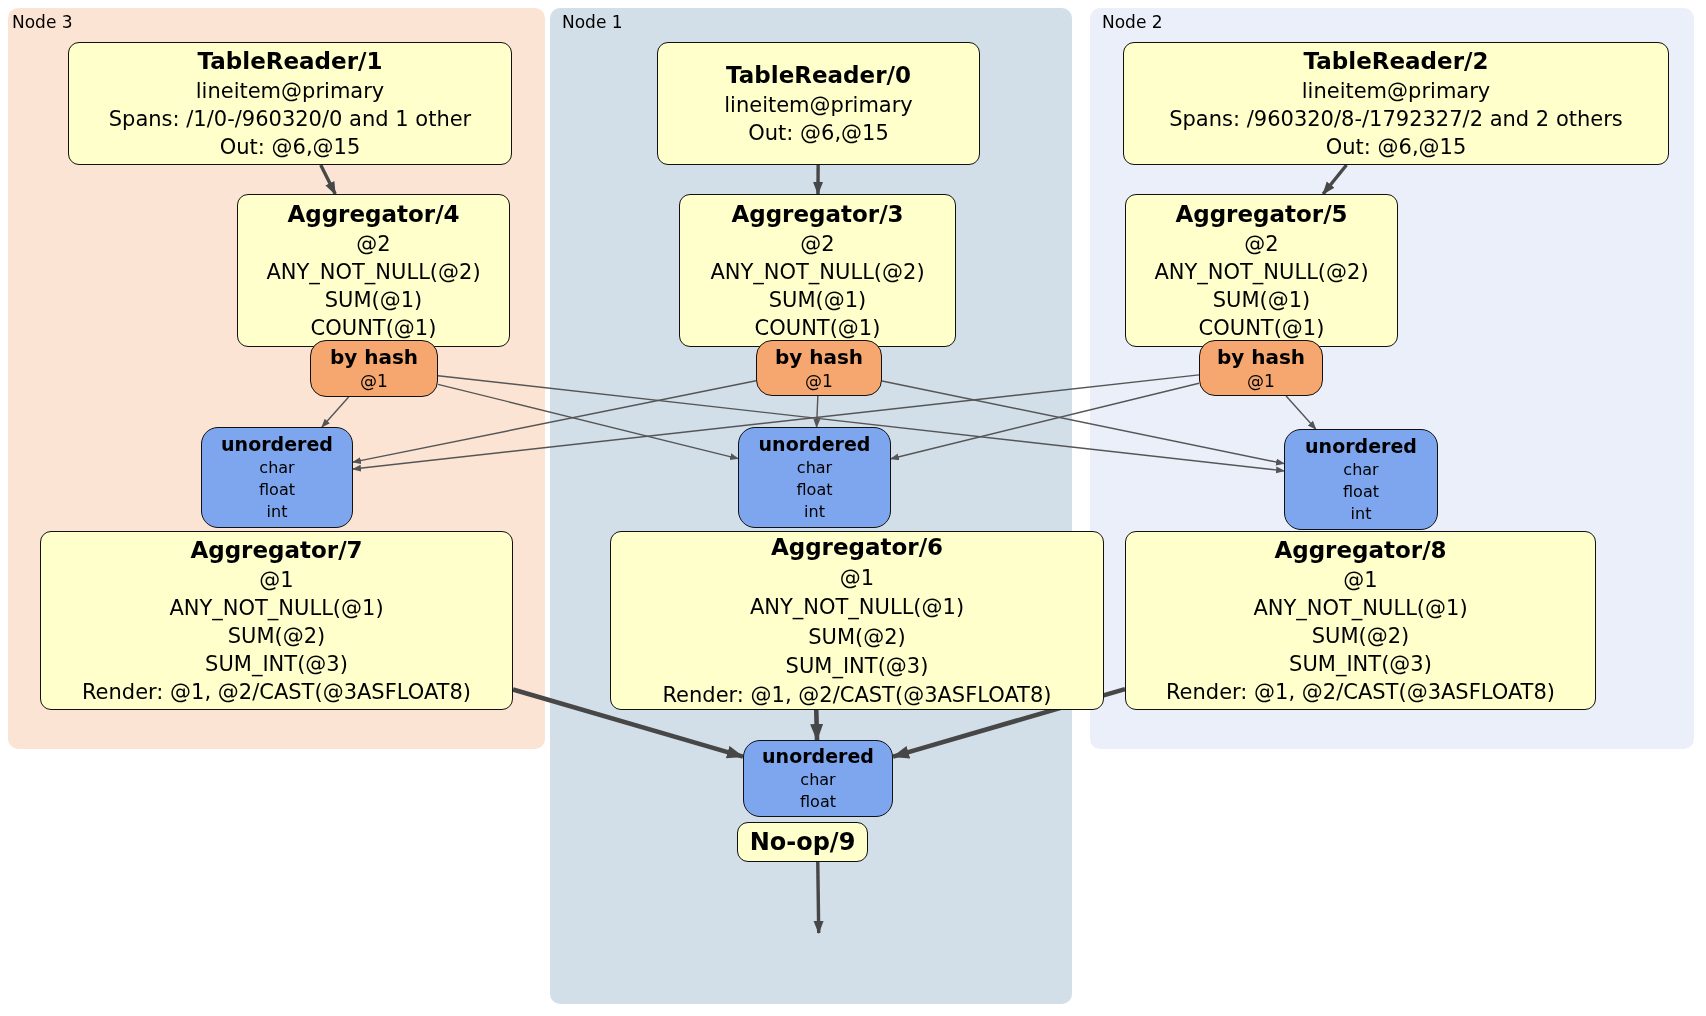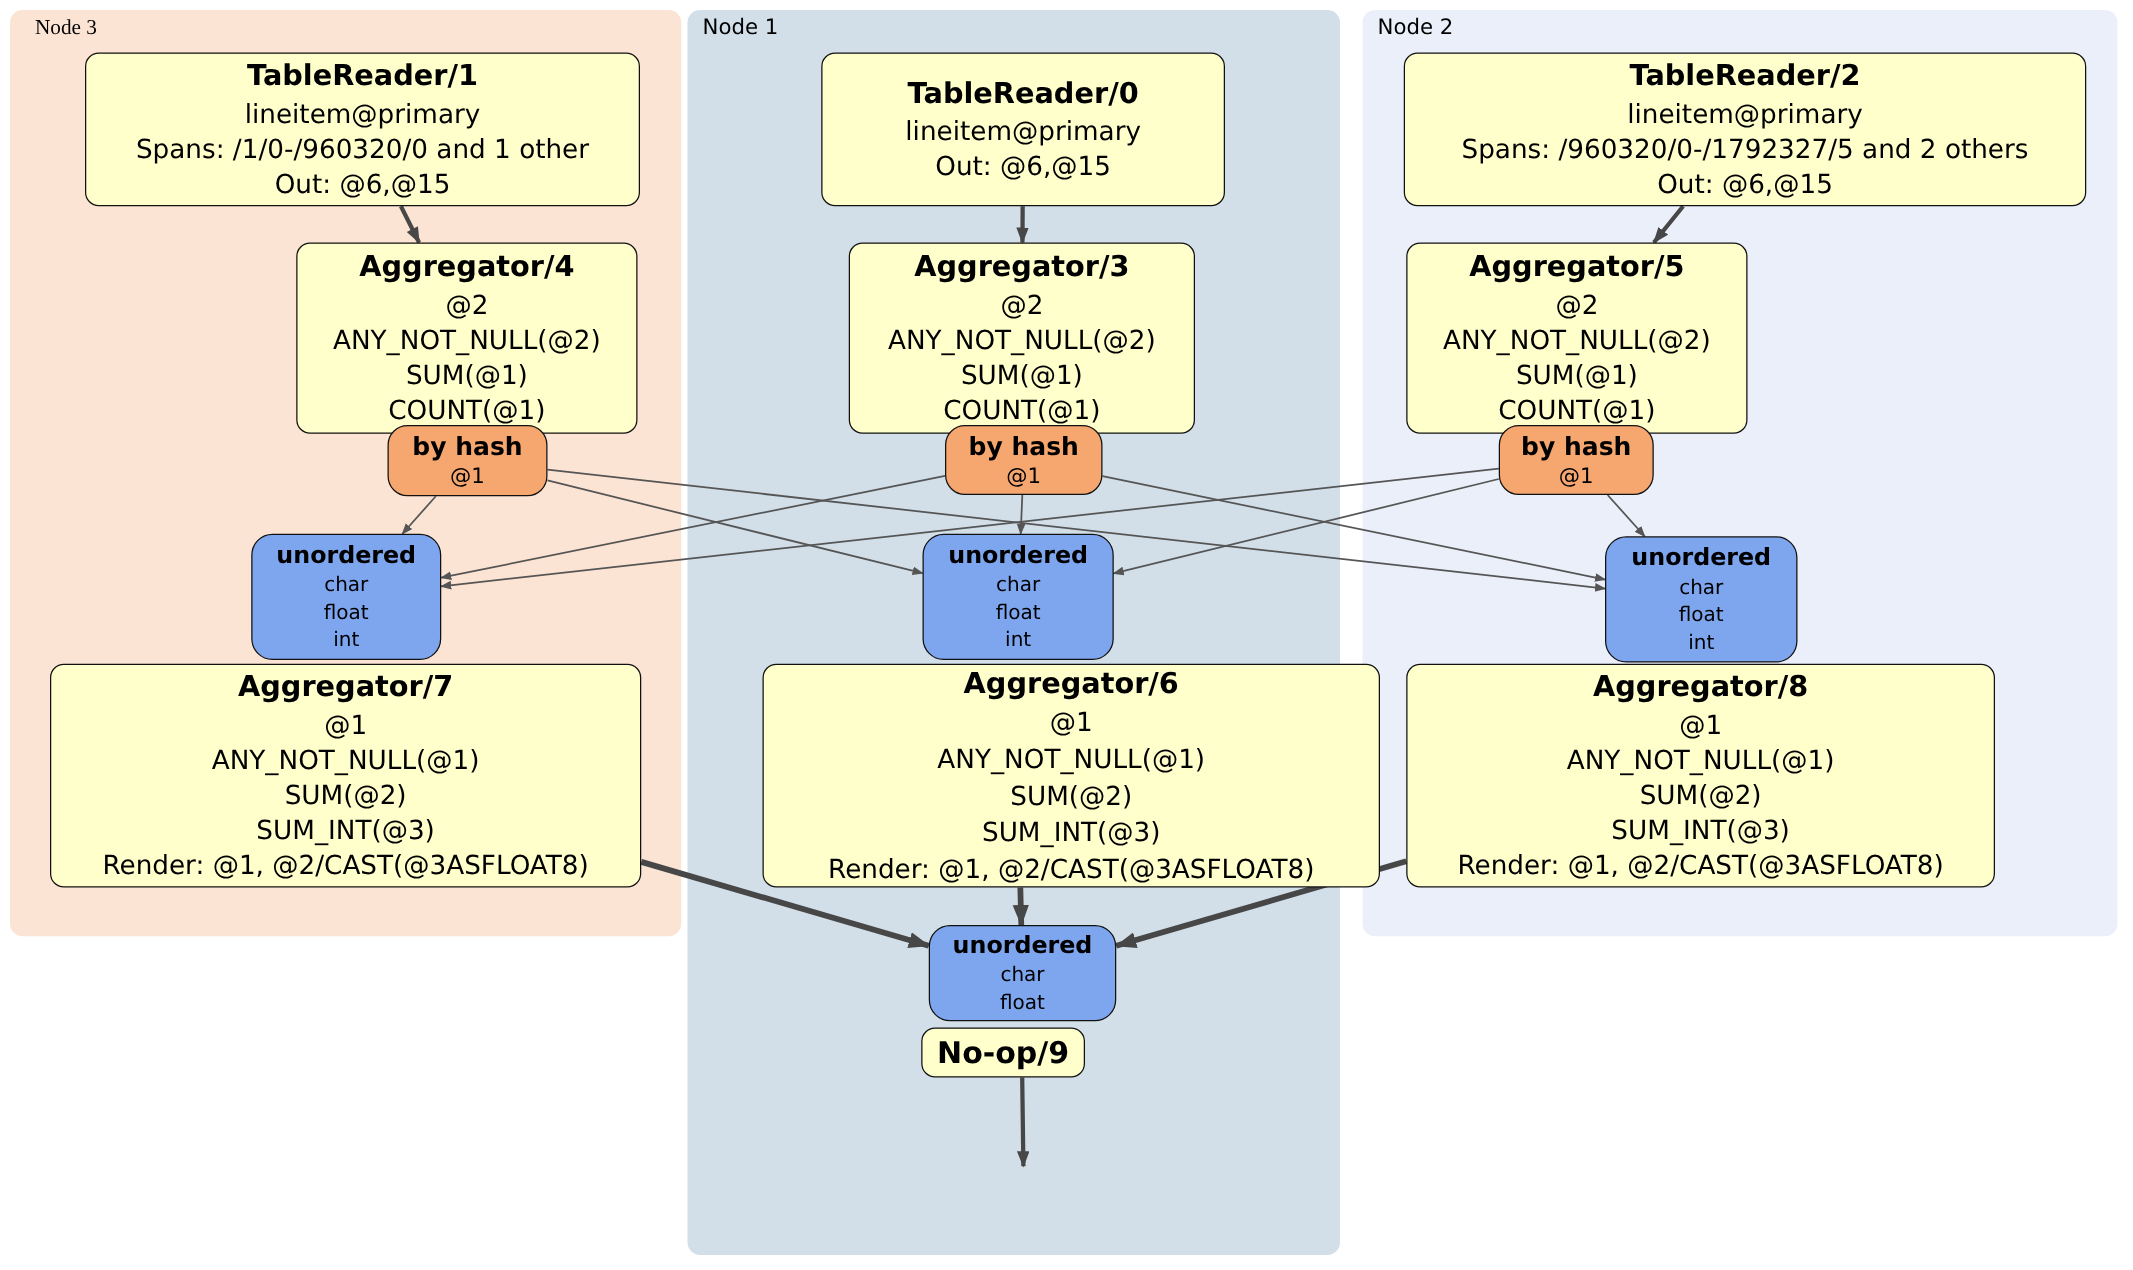--- a/index.html
+++ b/index.html
@@ -5,21 +5,21 @@
   html,body{margin:0;padding:0;background:#ffffff;}
   .stage{
     position:relative;width:1706px;height:1016px;background:#ffffff;overflow:hidden;
     font-family:"DejaVu Sans","Liberation Sans",sans-serif;color:#000;
   }
   .panel{position:absolute;border-radius:10px;z-index:1;}
   #panel-n3{left:8px;top:8px;width:537px;height:741px;background:var(--panel3,#fce4d4);}
   #panel-n1{left:550px;top:8px;width:522px;height:996px;background:var(--panel1,#d2dfe9);}
   #panel-n2{left:1090px;top:8px;width:604px;height:741px;background:var(--panel2,#eaeffa);}
   .nlabel{position:absolute;z-index:2;font-size:17px;line-height:20px;}
-  #label-n3{left:28px;top:12px;font-family:Liberation Serif, serif;}
+  #label-n3{left:12px;top:12px;}
   #label-n1{left:562px;top:12px;}
   #label-n2{left:1102px;top:12px;}
   #edge-layer{position:absolute;left:0;top:0;z-index:2;pointer-events:none;}
   .pbox{
     position:absolute;background:var(--processor,#ffffcc);border:1.6px solid #111;border-radius:11px;
     display:flex;flex-direction:column;align-items:center;justify-content:center;
     text-align:center;z-index:3;box-sizing:border-box;
   }
   .ptitle{font-weight:bold;font-size:23px;line-height:31px;white-space:nowrap;}
   .pline{font-size:21px;line-height:28px;white-space:nowrap;}
@@ -155,21 +155,21 @@
     <div class="pline">@1</div>
     <div class="pline">ANY_NOT_NULL(@1)</div>
     <div class="pline">SUM(@2)</div>
     <div class="pline">SUM_INT(@3)</div>
     <div class="pline">Render: @1, @2/CAST(@3ASFLOAT8)</div>
   </div>
 
   <div class="pbox" id="n2-tr">
     <div class="ptitle">TableReader/2</div>
     <div class="pline">lineitem@primary</div>
-    <div class="pline">Spans: /960320/0-/1792327/5 and 2 others</div>
+    <div class="pline">Spans: /960320/8-/1792327/2 and 2 others</div>
     <div class="pline">Out: @6,@15</div>
   </div>
   <div class="pbox" id="n2-aggtop">
     <div class="ptitle">Aggregator/5</div>
     <div class="pline">@2</div>
     <div class="pline">ANY_NOT_NULL(@2)</div>
     <div class="pline">SUM(@1)</div>
     <div class="pline">COUNT(@1)</div>
   </div>
   <div class="pbox router" id="n2-router">

